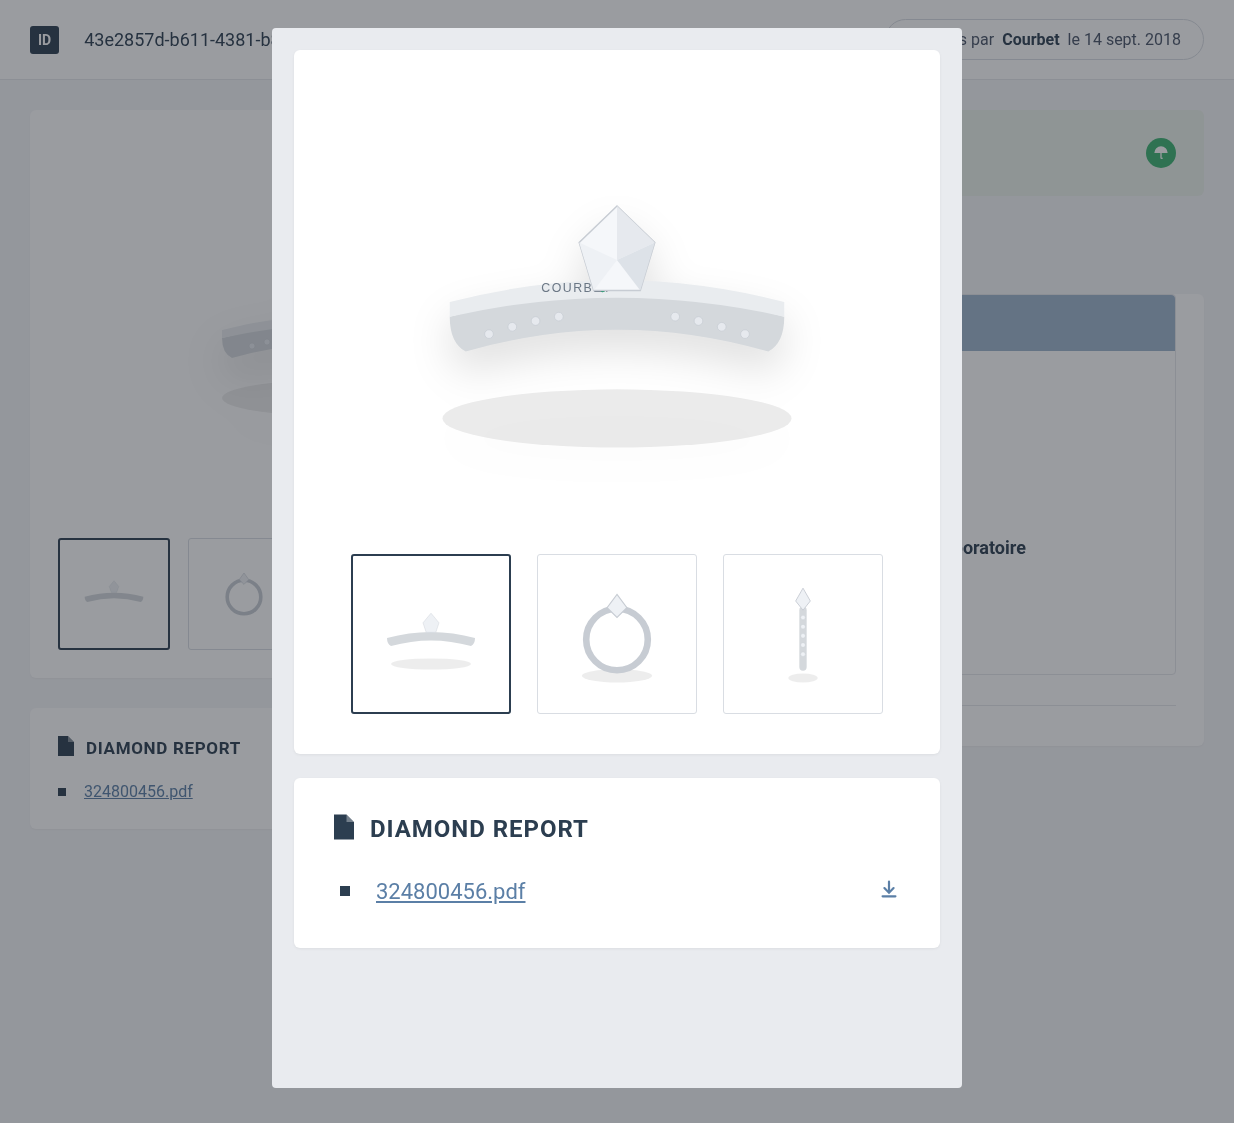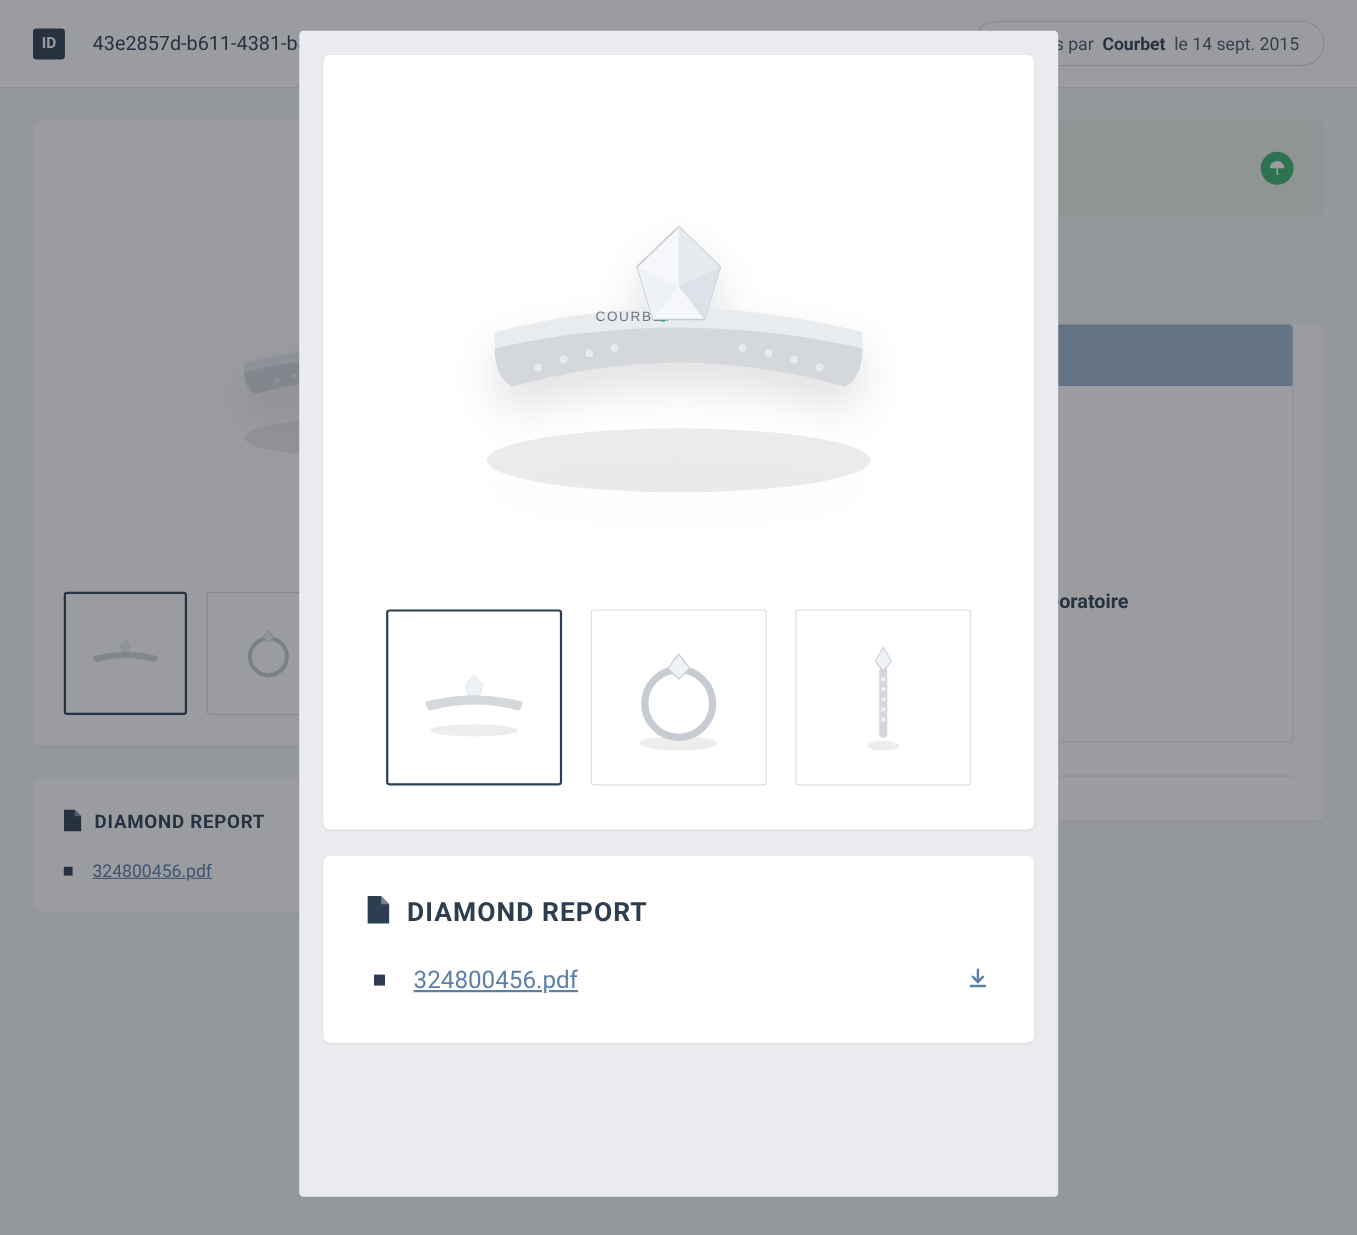--- a/index.html
+++ b/index.html
@@ -169,21 +169,21 @@
     <div class="id-text">43e2857d-b611-4381-b8e8</div>
   </div>
   <div class="issued-pill">
     <span class="lock-icon">
       <svg width="16" height="18" viewBox="0 0 16 18" fill="#4a5568">
           <path d="M12 7V5a4 4 0 10-8 0v2H2v10h12V7h-2zM6 5a2 2 0 114 0v2H6V5z"></path>
         </svg>
     </span>
     <span>Émis par</span>
     <b>Courbet</b>
-    <span>le 14 sept. 2015</span>
+    <span>le 14 sept. 2018</span>
   </div>
 </div>
 
 <div class="page">
 
   <div>
     <div class="card gallery">
       <div class="main-img">
         <svg class="ring-base" width="300" height="220" viewBox="0 0 300 220">
           <ellipse cx="150" cy="180" rx="110" ry="18" fill="rgba(0,0,0,0.07)"></ellipse>

